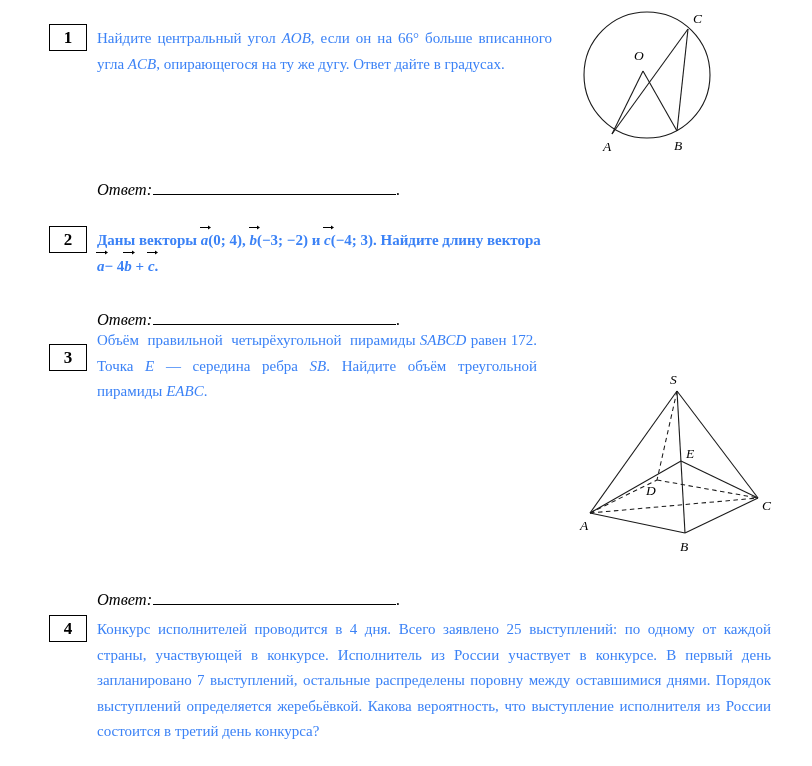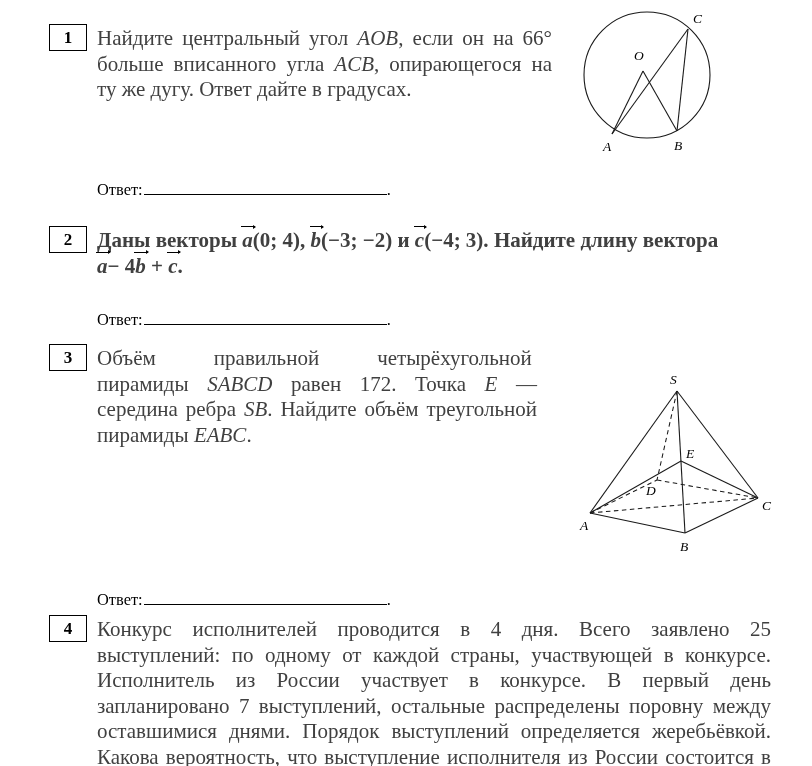--- a/index.html
+++ b/index.html
@@ -40,35 +40,36 @@
     display: flex;
     align-items: center;
     justify-content: center;
     line-height: 1;
     font-family: "Liberation Serif", "DejaVu Serif", serif;
   }
 
   .body-text {
     position: absolute;
     left: 97px;
-    font-size: 21px;
+    font-size: 15px;
     line-height: 25.5px;
     text-align: justify;
-    color: #404040;
+    color: #3b82f6;
   }
 
   .it { font-style: italic; }
 
   
   .answer {
     position: absolute;
     left: 97px;
     font-size: 16.4px;
     line-height: 20px;
     white-space: nowrap;
+    font-style: italic;
   }
   .answer .rule {
     display: inline-block;
     width: 243px;
     border-bottom: 1.3px solid #000;
     height: 13px;
     margin-left: 1px;
     vertical-align: baseline;
   }
 
@@ -160,21 +161,21 @@
     </div>
 
     <div class="answer" style="top:310px;">
       <span>Ответ:</span><span class="rule"></span><span>.</span>
     </div>
   </div>
 
   <div class="task" style="top:0;">
     <div class="num-box" style="top:344px;">3</div>
 
-    <div class="body-text" style="top:346px; width:440px;">
+    <div class="body-text" style="top:328px; width:440px;">
       Объём&nbsp; правильной&nbsp; четырёхугольной&nbsp; пирамиды <span class="it">SABCD</span> равен 172. Точка <span class="it">E</span> — середина ребра <span class="it">SB</span>. Найдите объём треугольной пирамиды <span class="it">EABC</span>.
     </div>
 
     <div class="fig" style="left:572px; top:368px;">
       <svg width="220" height="185" viewBox="0 0 220 185">
 
         <line x1="18" y1="145" x2="113" y2="165" stroke="#1a1a1a" stroke-width="1.1"></line>
         <line x1="113" y1="165" x2="186" y2="130" stroke="#1a1a1a" stroke-width="1.1"></line>
 
         <line x1="18" y1="145" x2="85" y2="112" stroke="#1a1a1a" stroke-width="1.05" stroke-dasharray="4.5,3.5"></line>

